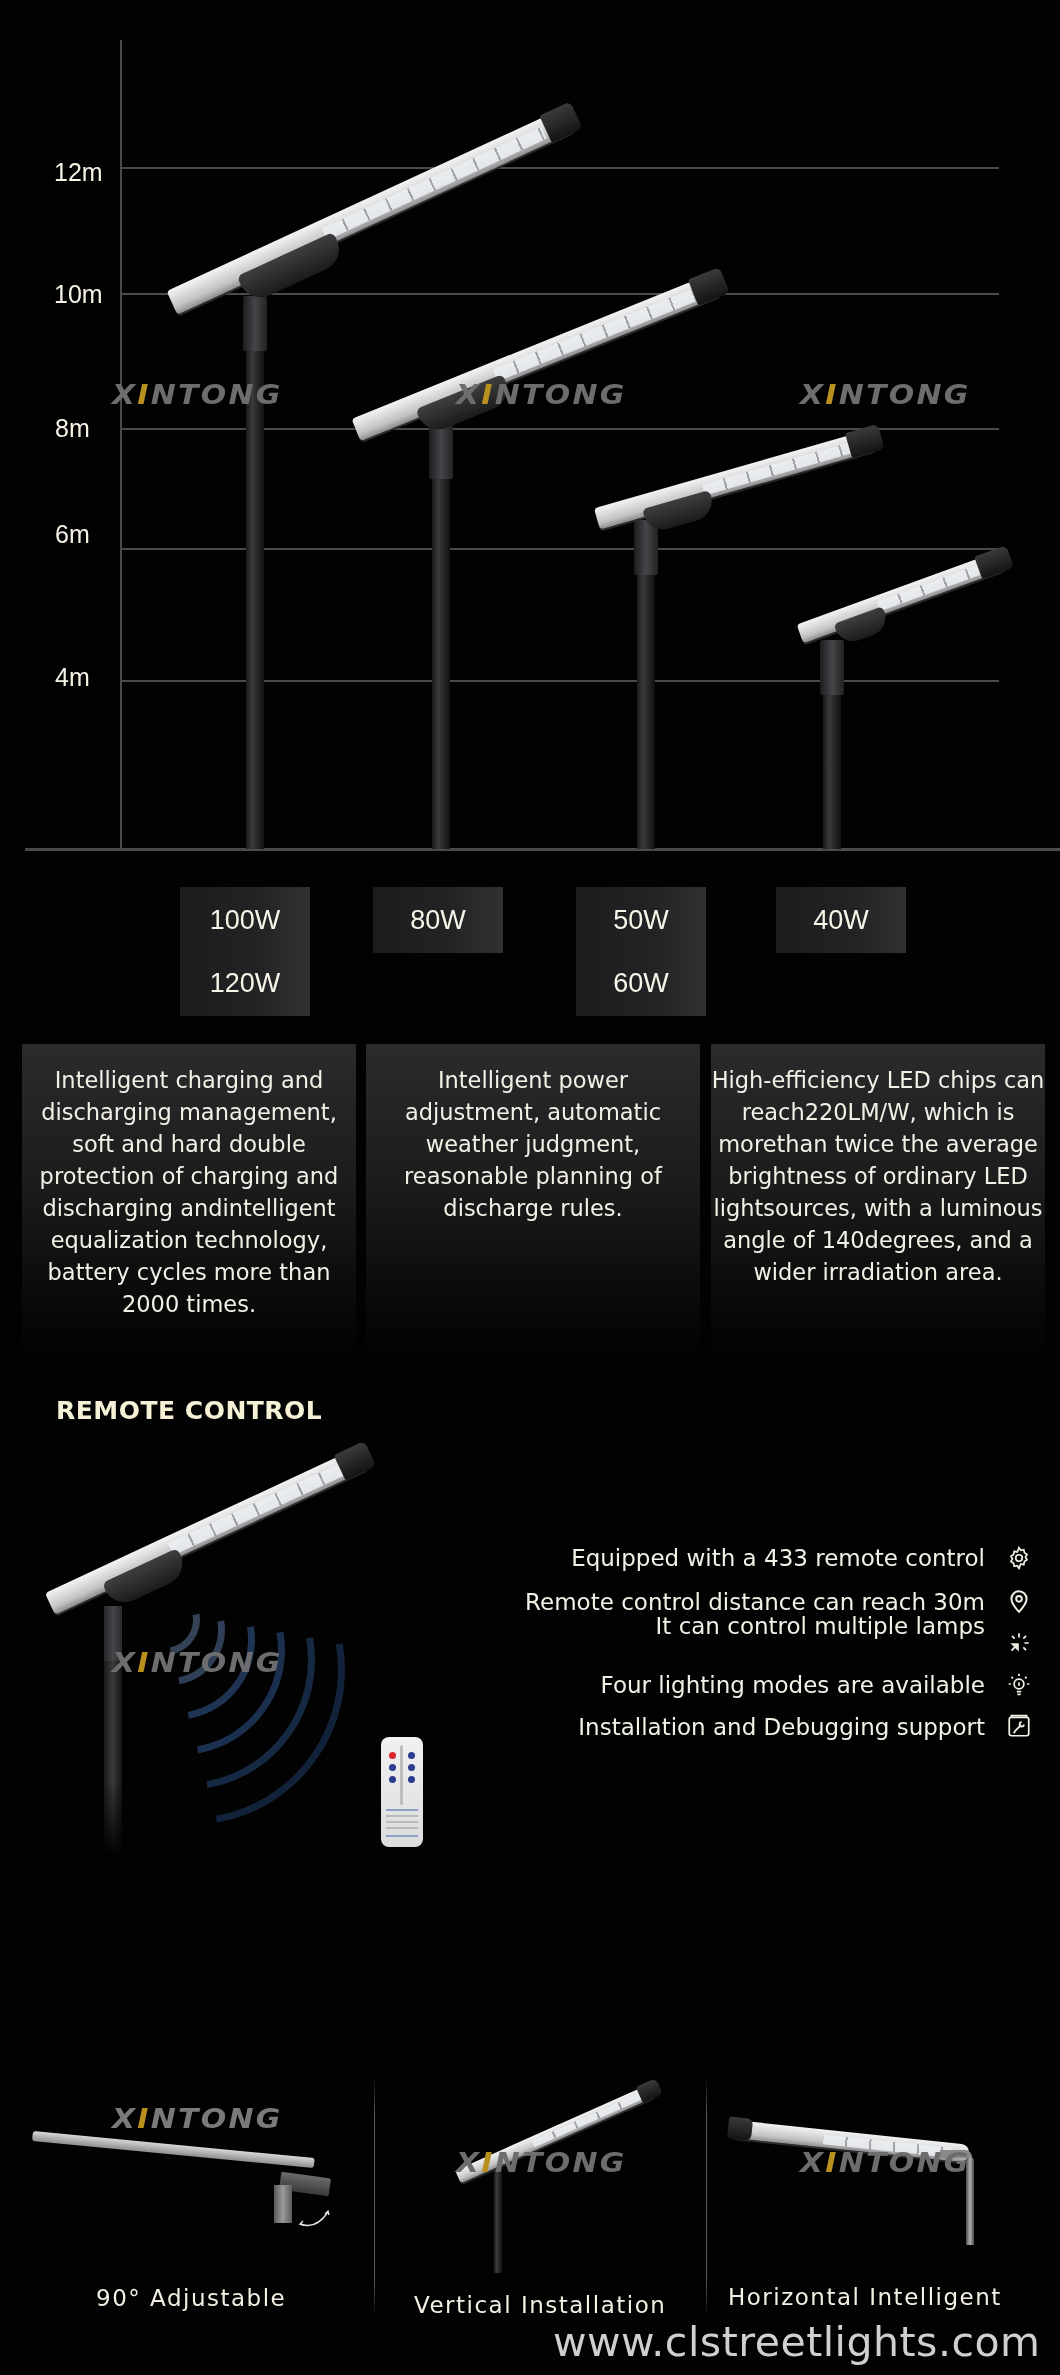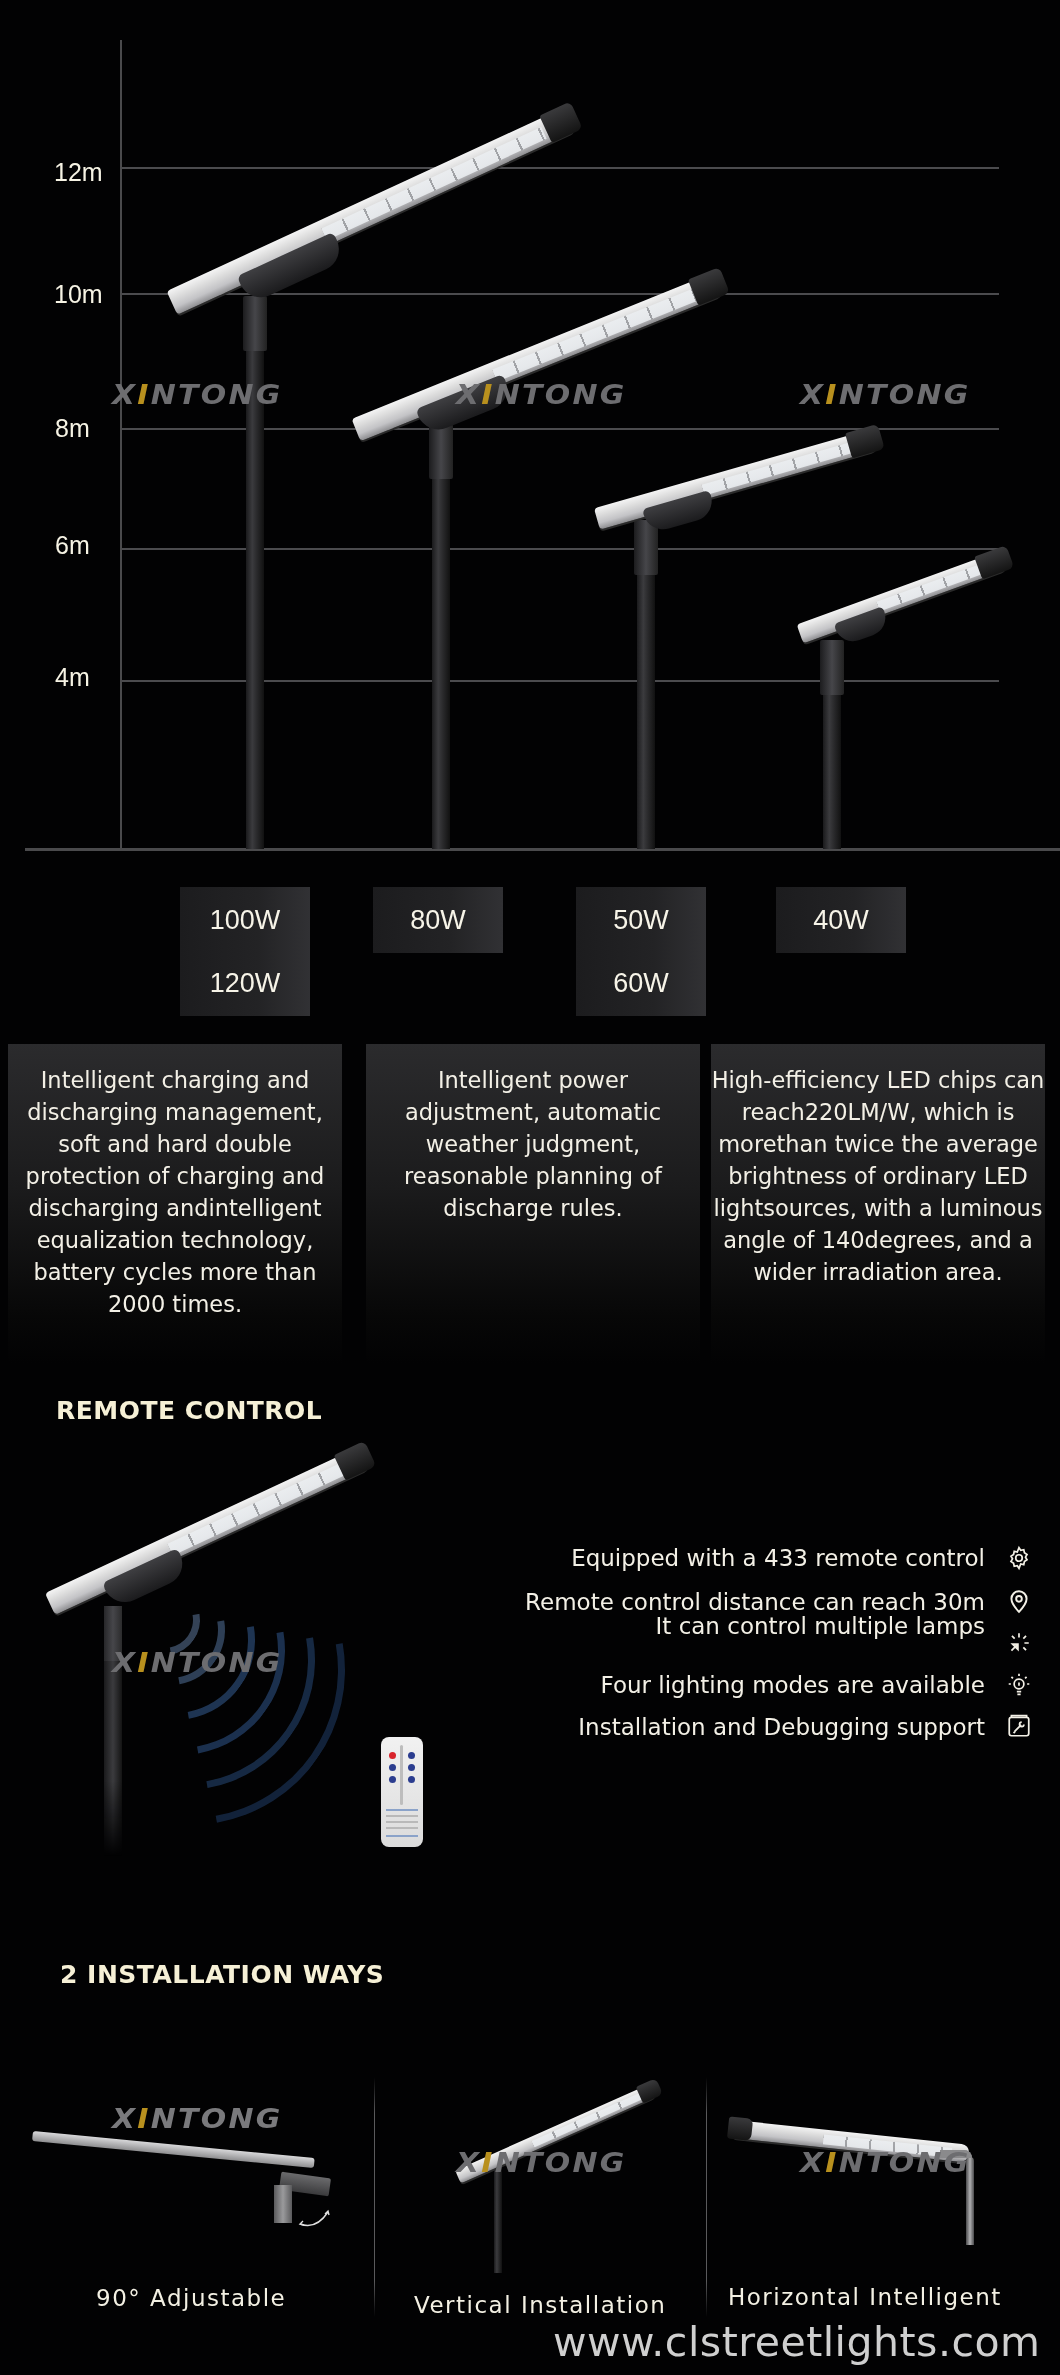--- a/index.html
+++ b/index.html
@@ -59,21 +59,21 @@
 
   <div class="gridline" style="top:167px"></div>
   <div class="gridline" style="top:293px"></div>
   <div class="gridline" style="top:428px"></div>
   <div class="gridline" style="top:548px"></div>
   <div class="gridline" style="top:680px"></div>
 
   <div class="tick-label" style="top:174px">12m</div>
   <div class="tick-label" style="top:296px">10m</div>
   <div class="tick-label" style="top:430px; left:55px">8m</div>
-  <div class="tick-label" style="top:547px; left:55px">6m</div>
+  <div class="tick-label" style="top:536px; left:55px">6m</div>
   <div class="tick-label" style="top:679px; left:55px">4m</div>
 
   <div class="baseline"></div>
 
   <div class="pole" style="left:246px; top:296px; height:553px">
       <div class="collar"></div>
     </div>
   <div class="pole" style="left:432px; top:424px; height:425px">
       <div class="collar"></div>
     </div>
@@ -111,21 +111,21 @@
 
   <div class="watt" style="left:180px; top:887px">100W</div>
   <div class="watt" style="left:373px; top:887px">80W</div>
   <div class="watt" style="left:576px; top:887px">50W</div>
   <div class="watt" style="left:776px; top:887px">40W</div>
   <div class="watt" style="left:180px; top:950px">120W</div>
   <div class="watt" style="left:576px; top:950px">60W</div>
 </section>
 
 <section>
-  <div class="card" style="left:8px">
+  <div class="card" style="left:22px">
     <p style="padding:0 10px">Intelligent charging and discharging management, soft and hard double protection of charging and discharging andintelligent equalization technology, battery cycles more than 2000 times.</p>
   </div>
   <div class="card" style="left:366px">
     <p style="padding:0 22px">Intelligent power adjustment, automatic weather judgment, reasonable planning of discharge rules.</p>
   </div>
   <div class="card" style="left:711px">
     <p style="padding:0 0">High-efficiency LED chips can reach220LM/W, which is morethan twice the average brightness of ordinary LED lightsources, with a luminous angle of 140degrees, and a wider irradiation area.</p>
   </div>
 </section>
 
@@ -206,21 +206,20 @@
     <svg class="feature-icon" style="top:1713px" viewBox="0 0 24 24" fill="none" stroke="#f3f0e6" stroke-width="1.6">
       <rect x="3" y="4" width="18" height="17" rx="2"></rect>
       <path d="M5 4V2.5h14V4"></path>
       <path d="M8 17l6-6M14.5 8.5a2 2 0 1 0 2 2M7 18.5l1.5-1.5"></path>
     </svg>
   </div>
 </section>
 
 <section>
   <div class="section-title" style="left:60px; top:1953px">
-    <div>2 INSTALLATION WAYS</div>
   </div>
 
   <div class="vsep" style="left:374px; top:2077px; height:240px"></div>
   <div class="vsep" style="left:706px; top:2077px; height:240px"></div>
 
   <div>
     <div class="abs" style="left:33px; top:2131px; width:283px; height:10px; background:linear-gradient(180deg,#d8d8da,#8e8e90); transform: rotate(5.5deg); transform-origin:0 0; border-radius:3px;"></div>
     <div class="abs" style="left:280px; top:2175px; width:50px; height:18px; background:linear-gradient(180deg,#6b6b6d,#3a3a3c); transform: rotate(8deg); border-radius:2px;"></div>
     <div class="abs" style="left:274px; top:2185px; width:18px; height:38px; background:linear-gradient(90deg,#5a5a5c,#9a9a9c,#5a5a5c);"></div>
     <svg class="abs" style="left:296px; top:2208px" width="40" height="22" viewBox="0 0 40 22" fill="none" stroke="#e0e0e0" stroke-width="1.4">

